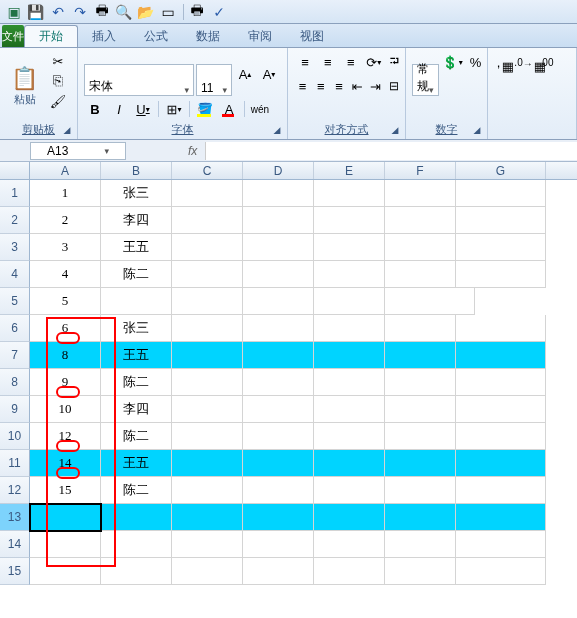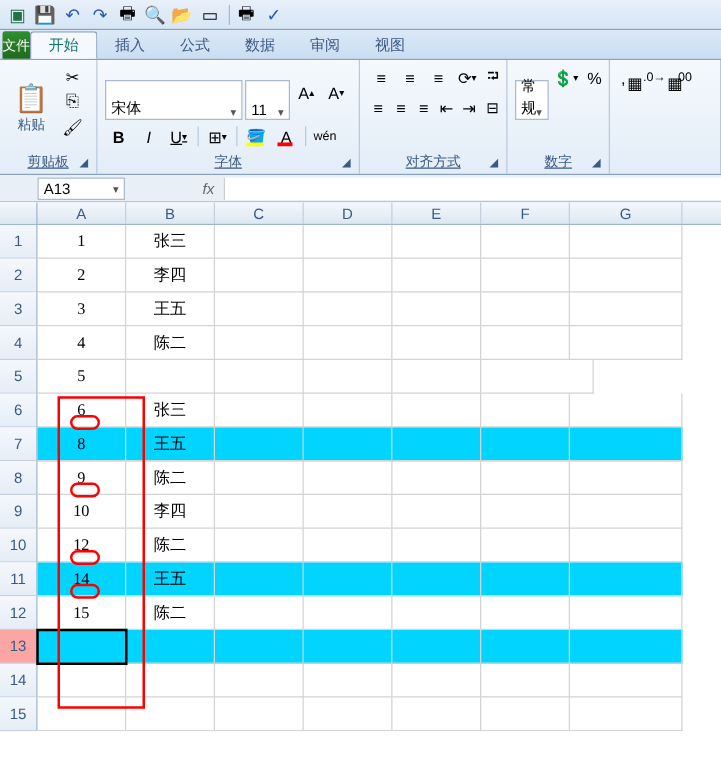--- a/index.html
+++ b/index.html
@@ -42,34 +42,34 @@
     .ribbtn.underline { text-decoration: underline; }
     
     .align-rows { display: flex; flex-direction: column; gap: 3px; }
     .align-row { display: flex; gap: 1px; }
     .merge-btn { display: flex; align-items: center; gap: 3px; margin-left: 4px; }
     
     .number-rows { display: flex; flex-direction: row; gap: 3px; }
     
     
     .fbar { height: 22px; background: #e9eff7; display: flex; align-items: center; border-bottom: 1px solid #a8bad0; }
-    .namebox { width: 70px; border: 1px solid #abc; background: #fff; height: 18px; margin: 0 2px 0 30px; display: flex; align-items: center; padding: 0 4px; }
+    .namebox { width: 96px; border: 1px solid #abc; background: #fff; height: 18px; margin: 0 2px 0 30px; display: flex; align-items: center; padding: 0 16px; }
     .namebox .arrow { margin-left: auto; font-size: 9px; color: #555; }
     .fx { margin: 0 8px 0 60px; font-style: italic; color: #666; }
     .finput { flex: 1; height: 18px; border: none; background: #fff; border-left: 1px solid #ccc; padding: 0 4px; }
     
     
     .grid { position: relative; background: #fff; }
     .colhdrs { display: flex; height: 18px; background: linear-gradient(#f4f8fc, #dde7f2); border-bottom: 1px solid #9eb6d0; }
     .corner { width: 30px; border-right: 1px solid #9eb6d0; background: linear-gradient(#f4f8fc, #dde7f2); }
     .colhdr { border-right: 1px solid #c4d0de; display: flex; align-items: center; justify-content: center; color: #3b5a82; font-size: 12px; }
     .rows { }
     .row { display: flex; height: 27px; }
     .rowhdr { width: 30px; background: linear-gradient(#f4f8fc, #e5edf6); border-right: 1px solid #9eb6d0; border-bottom: 1px solid #c4d0de; display: flex; align-items: center; justify-content: center; color: #3b5a82; font-size: 12px; }
-    .rowhdr.active { background: #fca5a5; }
+    .rowhdr.active { background: #7dd3fc; }
     .cell { border-right: 1px solid #d4d4d4; border-bottom: 1px solid #d4d4d4; display: flex; align-items: center; justify-content: center; font-size: 13px; font-family: "SimSun", serif; padding: 0 2px; }
     .cell.hl { background: #00d4ff; }
     .selected-cell { outline: 2px solid #000; outline-offset: -1px; position: relative; z-index: 5; }
     
     
     .red-box-main { position: absolute; border: 2px solid #ff0000; pointer-events: none; z-index: 10; }
     .red-circle { position: absolute; border: 2px solid #ff0000; border-radius: 8px; pointer-events: none; z-index: 10; }
     .red-text { position: absolute; color: #ff0000; font-size: 14px; font-family: "Microsoft YaHei", sans-serif; z-index: 10; white-space: nowrap; }
     
     .colA { width: 71px; }

